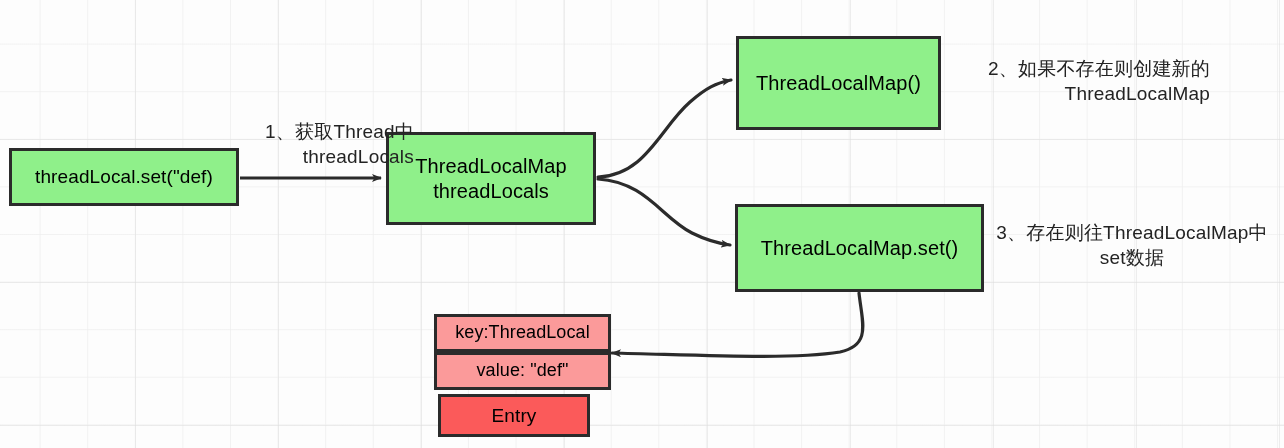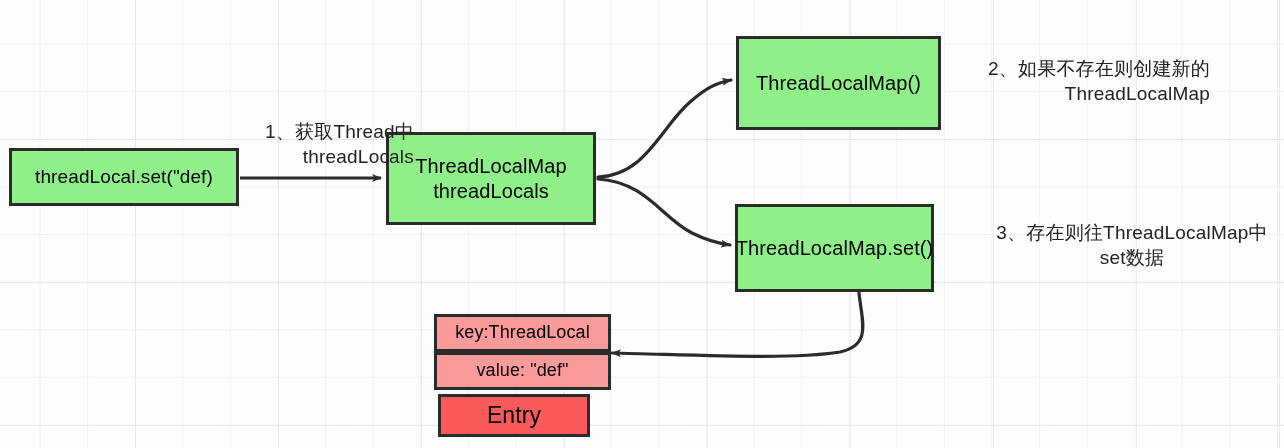--- a/index.html
+++ b/index.html
@@ -65,34 +65,34 @@
   }
   #node-threadlocals {
     left: 386px; top: 132px; width: 210px; height: 93px;
     font-size: 20px;
   }
   #node-new-map {
     left: 736px; top: 36px;  width: 205px; height: 94px;
     font-size: 20px;
   }
   #node-map-set {
-    left: 735px; top: 204px; width: 199px; height: 88px;
+    left: 735px; top: 204px; width: 249px; height: 88px;
     font-size: 20px;
   }
   #node-entry-key {
     left: 426px; top: 314px; width: 177px; height: 38px;
     font-size: 18px;
   }
   #node-entry-value {
     left: 426px; top: 352px; width: 177px; height: 38px;
     font-size: 18px;
   }
   #node-entry-label {
     left: 438px; top: 394px; width: 152px; height: 43px;
-    font-size: 23px;
+    font-size: 19px;
   }
 
   
   .caption {
     position: absolute;
     color: #232323;
     text-align: right;
     line-height: 1.3;
     white-space: pre-line;
     letter-spacing: 0.2px;

